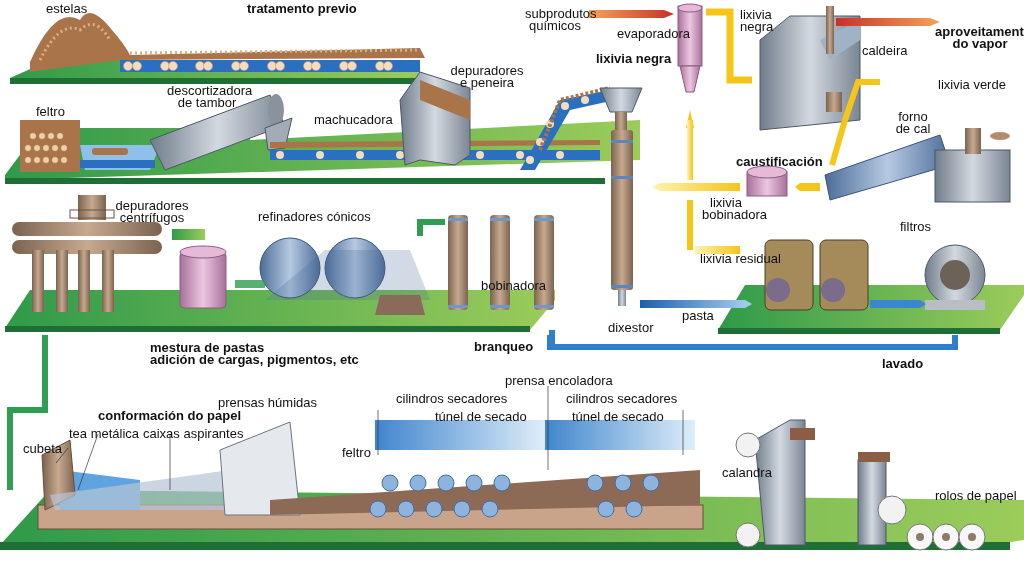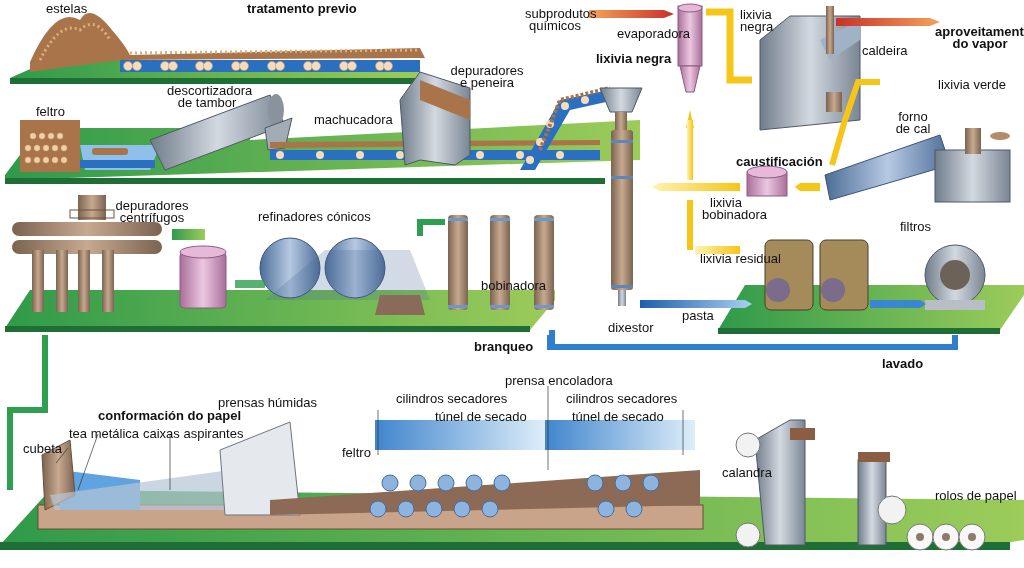--- a/index.html
+++ b/index.html
@@ -390,20 +390,24 @@
 <div class="lbl" style="left:608px;top:322px;">dixestor</div>
 <div class="lbl" style="left:682px;top:310px;">pasta</div>
 <div class="lbl b" style="left:852px;top:358px;padding-left:30px;">lavado</div>
 
 <div class="lbl c" style="left:112px;top:200px;width:80px;">
   <div>depuradores</div>
   <div>centrífugos</div>
 </div>
 <div class="lbl" style="left:258px;top:211px;">refinadores cónicos</div>
 <div class="lbl" style="left:481px;top:280px;">bobinadora</div>
+<div class="lbl b" style="left:150px;top:342px;">
+  <div>mestura de pastas</div>
+  <div>adición de cargas, pigmentos, etc</div>
+</div>
 <div class="lbl b" style="left:474px;top:341px;">branqueo</div>
 
 <div class="lbl b" style="left:98px;top:410px;text-align:right;">conformación do papel</div>
 <div class="lbl" style="left:218px;top:397px;">prensas húmidas</div>
 <div class="lbl" style="left:69px;top:428px;">tea metálica</div>
 <div class="lbl" style="left:143px;top:428px;">caixas aspirantes</div>
 <div class="lbl" style="left:23px;top:443px;">cubeta</div>
 <div class="lbl" style="left:342px;top:447px;">feltro</div>
 <div class="lbl" style="left:396px;top:393px;">cilindros secadores</div>
 <div class="lbl" style="left:435px;top:411px;">túnel de secado</div>

